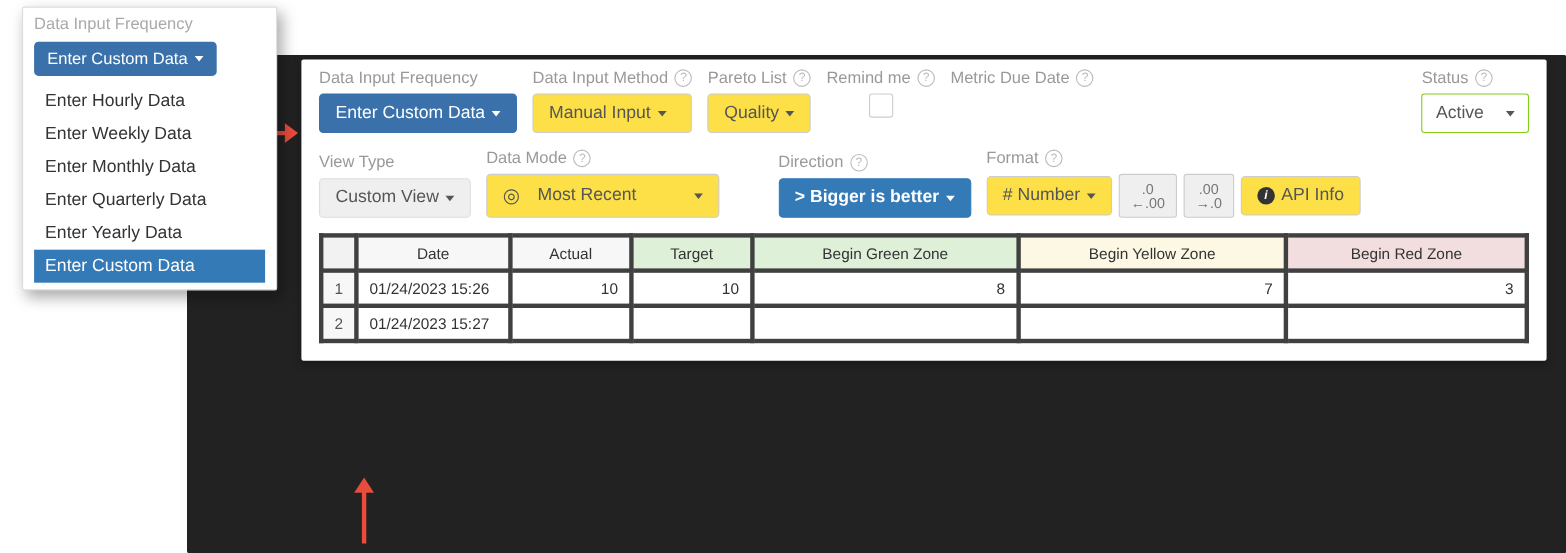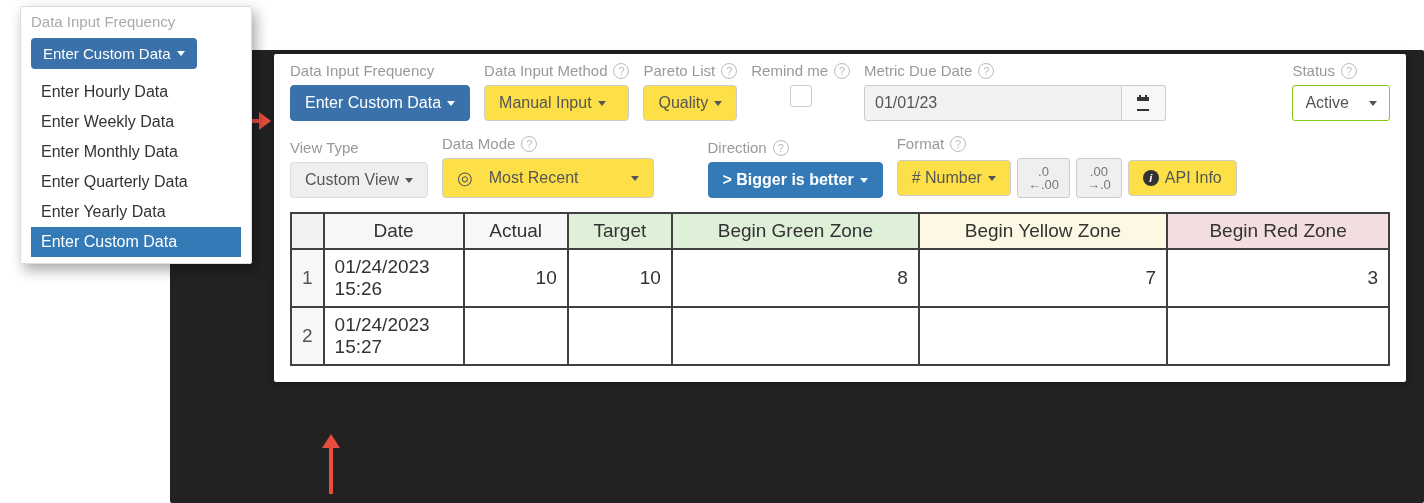--- a/index.html
+++ b/index.html
@@ -108,21 +108,21 @@
       color:#777;
     }
     .decimal-icon { font-size: 13px; line-height: 1; }
     .info-icon-circle {
       display:inline-flex; width:16px; height:16px; border-radius:50%;
       background:#333; color:#fff; align-items:center; justify-content:center;
       font-size:11px; font-weight:bold; font-style:italic;
     }
     .table-wrap { margin-top: 4px; }
     table { border-collapse: collapse; width: 100%; }
-    th, td { border: 2px solid #404040; padding: 6px 10px; font-size: 19px; }
+    th, td { border: 4px solid #404040; padding: 6px 10px; font-size: 14px; }
     th { background: #f7f7f7; font-weight: normal; text-align: center; color:#333; }
     th.green { background: #dff0d8; }
     th.yellow { background: #fcf8e3; }
     th.red { background: #f2dede; }
     td.num-col { text-align: center; background: #f7f7f7; color:#555; width: 28px; }
     td.date-col { color:#333; width: 140px; }
     td.val { text-align: right; color:#333; }
     .corner-th { background:#f2f2f2; width:28px; }
 
     
@@ -199,28 +199,20 @@
       </span>
       <div style="display:flex; justify-content:center;">
         <div class="checkbox-box"></div>
       </div>
     </div>
     <div class="form-group">
       <span class="form-label">
         <span>Metric Due Date</span>
         <span class="help-icon">?</span>
       </span>
-      <div class="date-input-group">
-        <input class="date-input" readonly="" value="01/01/23" style="">
-        <div class="date-addon">
-          <svg width="16" height="16" viewBox="0 0 16 16">
-              <path fill="#333" d="M2 2h2V0h2v2h4V0h2v2h2v14H2V2zm0 4v8h12V6H2z"></path>
-            </svg>
-        </div>
-      </div>
     </div>
     <div class="form-group status-group">
       <span class="form-label">
         <span>Status</span>
         <span class="help-icon">?</span>
       </span>
       <div class="select-box">
         <span>Active</span>
         <span class="caret"></span>
       </div>

